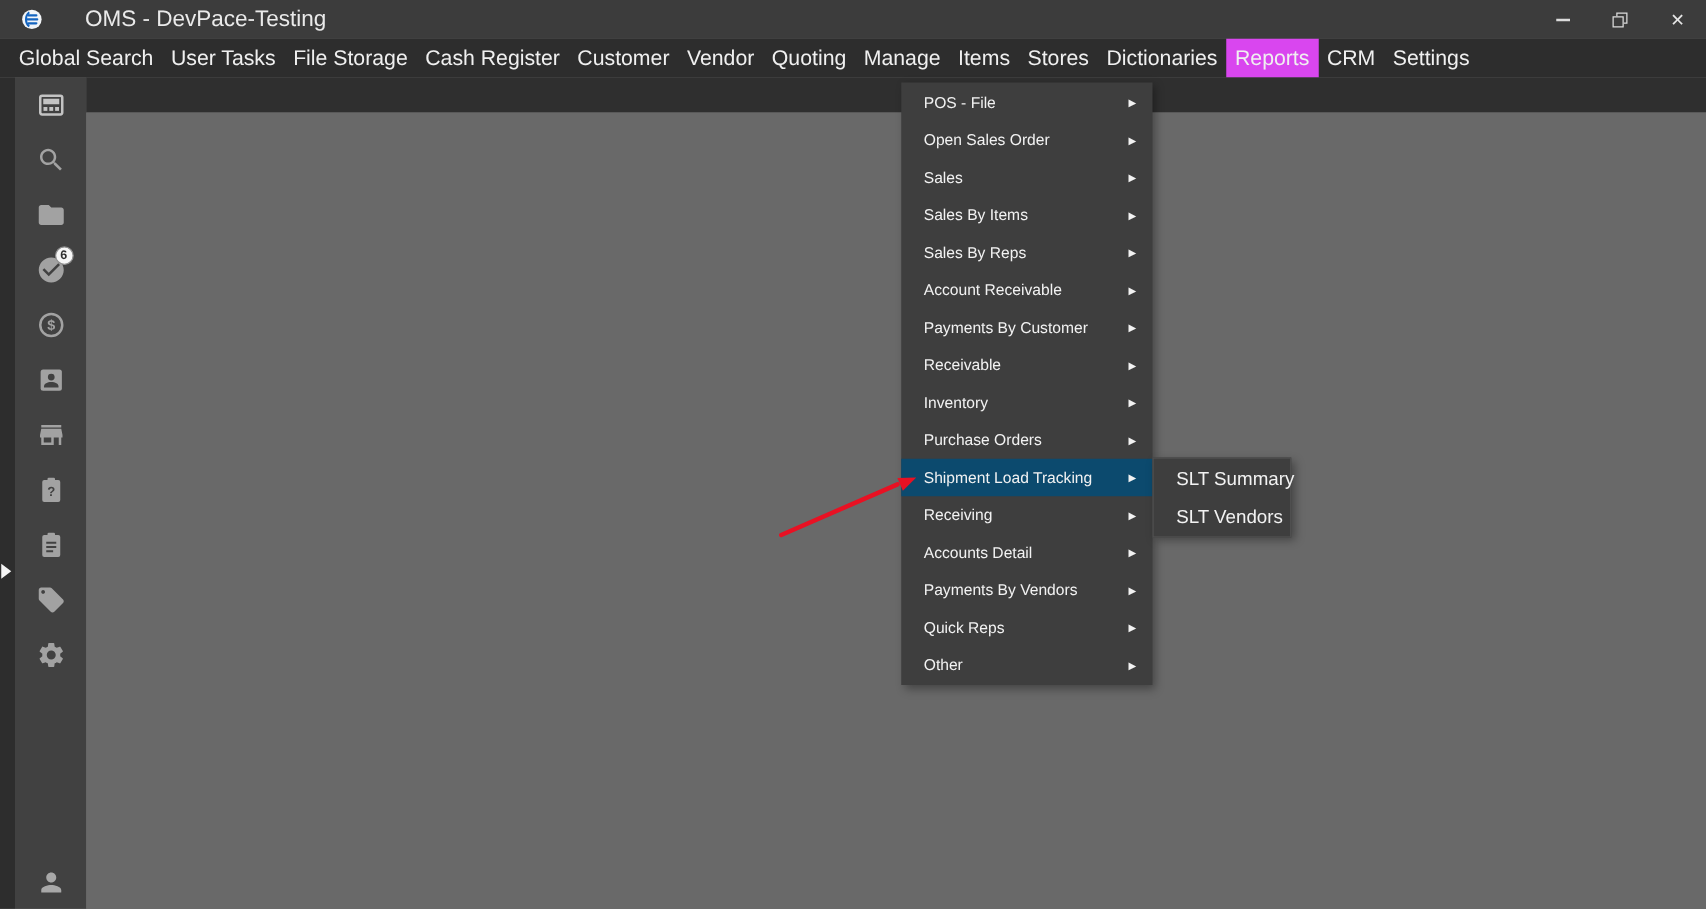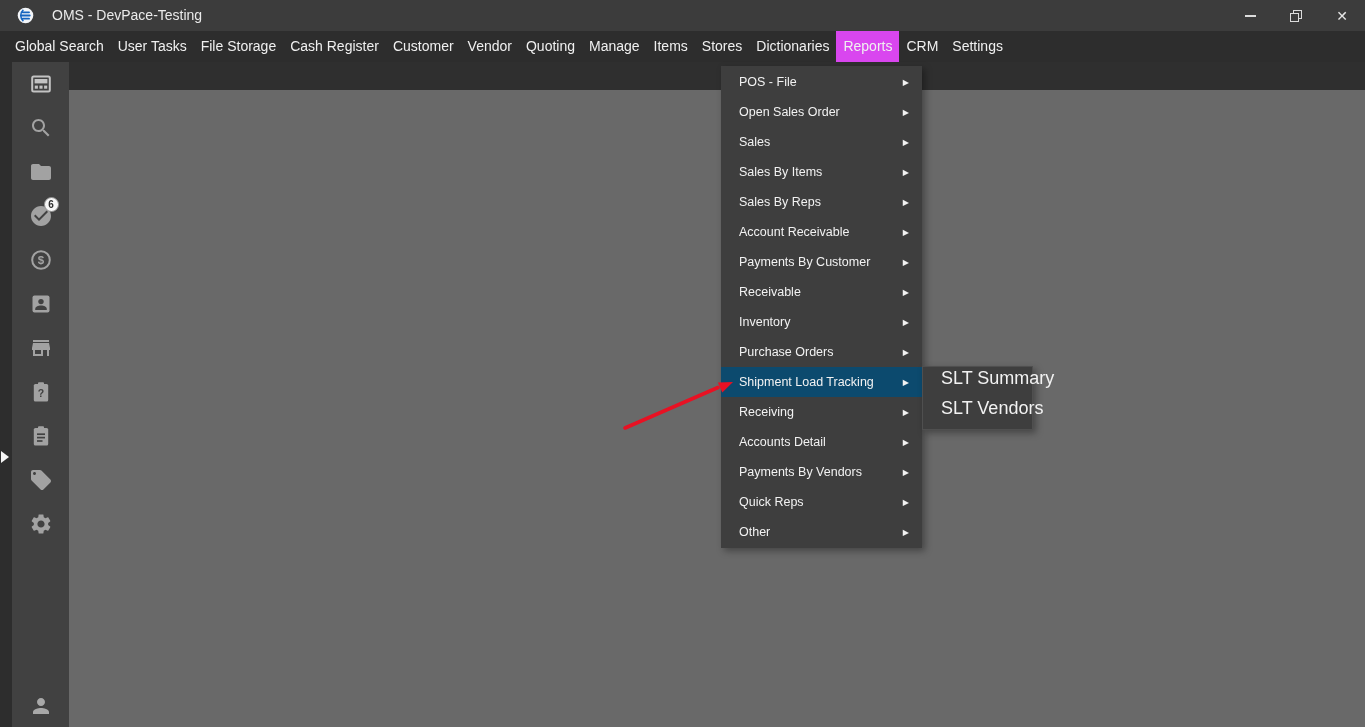--- a/index.html
+++ b/index.html
@@ -3,37 +3,37 @@
 <meta charset="utf-8">
 <style>
   * { margin:0; padding:0; box-sizing:border-box; }
   html,body { width:1365px; height:727px; overflow:hidden;
     font-family:"Liberation Sans", sans-serif; background:#696969; }
 
   
   .titlebar { position:absolute; left:0; top:0; width:1365px; height:31px;
     background:#3c3c3c; display:flex; align-items:center; }
   .app-logo { position:absolute; left:17px; top:7px; width:17px; height:17px; }
-  .title-text { position:absolute; left:52px; top:0; line-height:31px;
-    color:#eaeaea; font-size:14px; }
+  .title-text { position:absolute; left:68px; top:0; line-height:31px;
+    color:#eaeaea; font-size:18px; }
   .win-controls { position:absolute; right:0; top:0; height:31px; display:flex; }
   .win-btn { width:46px; height:31px; display:flex; align-items:center;
     justify-content:center; color:#e3e3e3; }
   .min-glyph { width:11px; height:2px; background:#dcdcdc; }
   .restore-glyph { position:relative; width:12px; height:12px; }
   .restore-glyph .back { position:absolute; left:3px; top:0; width:9px; height:9px;
     border:1.5px solid #dcdcdc; }
   .restore-glyph .front { position:absolute; left:0; top:3px; width:9px; height:9px;
     border:1.5px solid #dcdcdc; background:#3c3c3c; }
   .close-glyph { font-size:14px; color:#e6e6e6; }
 
   
   .menubar { position:absolute; left:0; top:31px; width:1365px; height:31px;
     background:#2d2d2d; display:flex; align-items:stretch; padding-left:8px; }
-  .menu-item { color:#f0f0f0; font-size:14px; line-height:31px; padding:0 7px;
+  .menu-item { color:#f0f0f0; font-size:17px; line-height:31px; padding:0 7px;
     white-space:nowrap; }
   .menu-item.active { background:#d946ef; }
 
   
   .left-rail { position:absolute; left:0; top:62px; width:12px; height:665px;
     background:#2d2d2d; }
   .rail-expander { position:absolute; left:1px; top:389px; width:0; height:0;
     border-top:6px solid transparent; border-bottom:6px solid transparent;
     border-left:8px solid #f5f5f5; }
   .sidebar { position:absolute; left:12px; top:62px; width:57px; height:665px;
@@ -62,22 +62,22 @@
   .drop-item { height:30px; display:flex; align-items:center;
     justify-content:space-between; padding:0 13px 0 18px; color:#f2f2f2;
     font-size:12.5px; white-space:nowrap; }
   .drop-item .arrow { font-size:8px; color:#f2f2f2; }
   .drop-item.hl { background:#0c4a6e; }
 
   
   .submenu { position:absolute; left:922px; top:366px; width:111px;
     background:#3e3e3e; border:1px solid #4f4f4f; padding:1px 0;
     box-shadow:3px 3px 7px rgba(0,0,0,0.35); z-index:6; }
-  .sub-item { height:30px; display:flex; padding:0 4px 0 18px;
-    color:#f2f2f2; font-size:18px; white-space:nowrap; }
+  .sub-item { height:30px; display:flex; align-items:center; padding:0 4px 0 18px;
+    color:#f2f2f2; font-size:15px; white-space:nowrap; }
 
   
   .anno { position:absolute; left:612px; top:368px; width:140px; height:70px;
     z-index:7; pointer-events:none; }
 </style>
 </head>
 <body>
 
 <div class="titlebar">
   <span class="app-logo">

